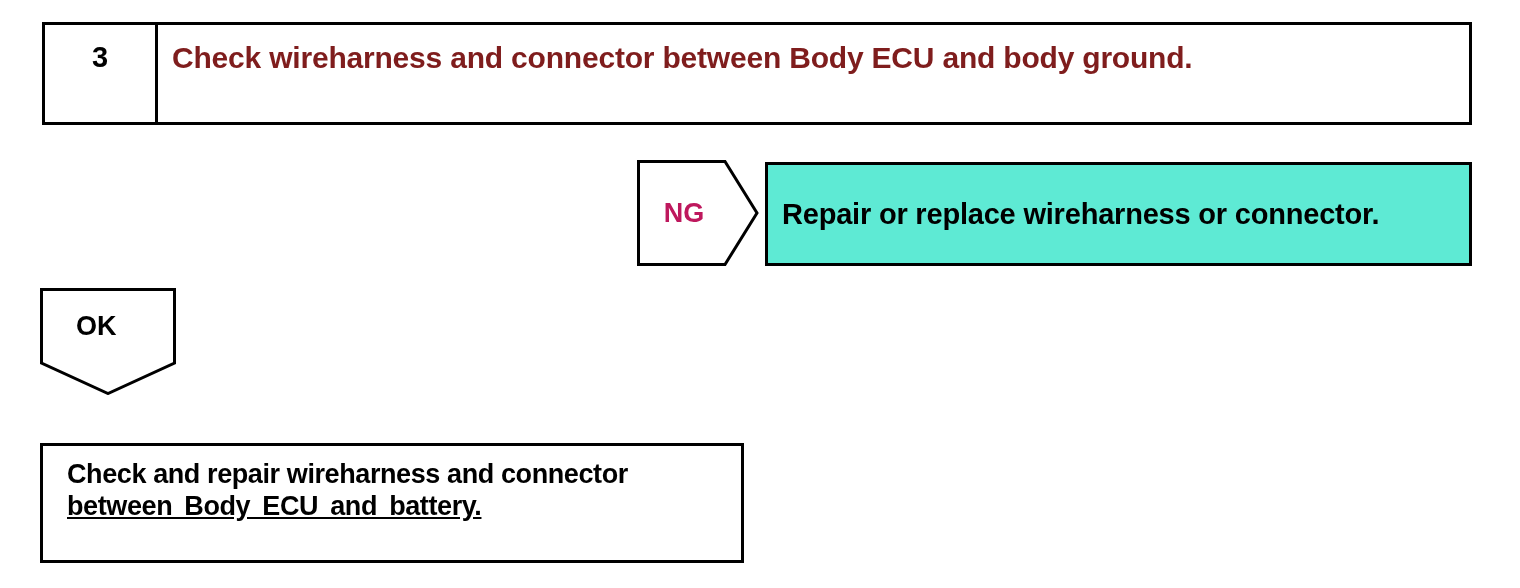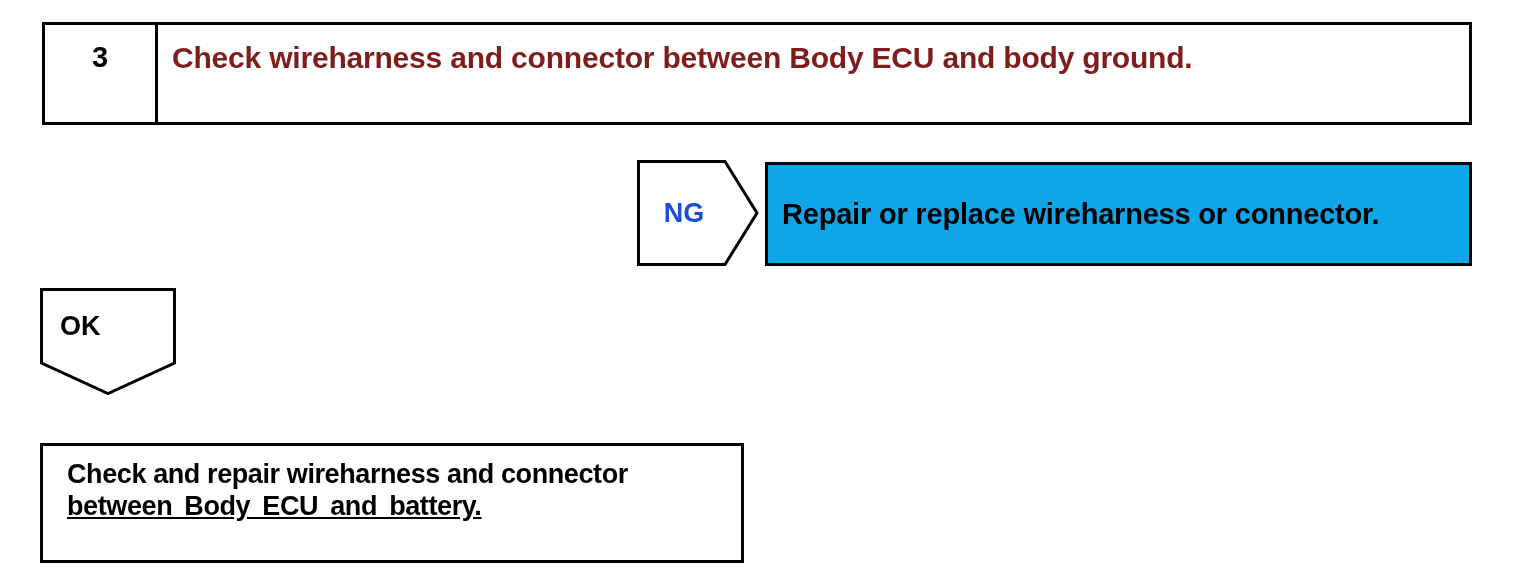--- a/index.html
+++ b/index.html
@@ -80,33 +80,33 @@
     position: absolute;
     left: 637px;
     top: 160px;
     width: 94px;
     height: 106px;
     display: flex;
     align-items: center;
     justify-content: center;
     font-size: 27px;
     font-weight: bold;
-    color: #1d4ed8;
+    color: #be185d;
     pointer-events: none;
   }
 
   .ng-result-box {
     position: absolute;
     left: 765px;
     top: 162px;
     width: 707px;    
     height: 104px;   
     border: 3px solid #000000;
     box-sizing: border-box;
-    background: #0ea5e9;
+    background: #5eead4;
   }
   .ng-result-text {
     position: absolute;
     left: 14px;      
     top: 0;
     right: 8px;
     height: 100%;
     display: flex;
     align-items: center;
     font-size: 29px;
@@ -127,21 +127,21 @@
   .ok-arrow svg { display: block; }
   .ok-label {
     position: absolute;
     left: 40px;
     top: 288px;
     width: 136px;
     height: 76px;
     display: flex;
     align-items: center;
     justify-content: flex-start;
-    padding-left: 20px;
+    padding-left: 36px;
     box-sizing: border-box;
     font-size: 27px;
     font-weight: bold;
     color: #000000;
     pointer-events: none;
   }
 
   
   .final-box {
     position: absolute;

